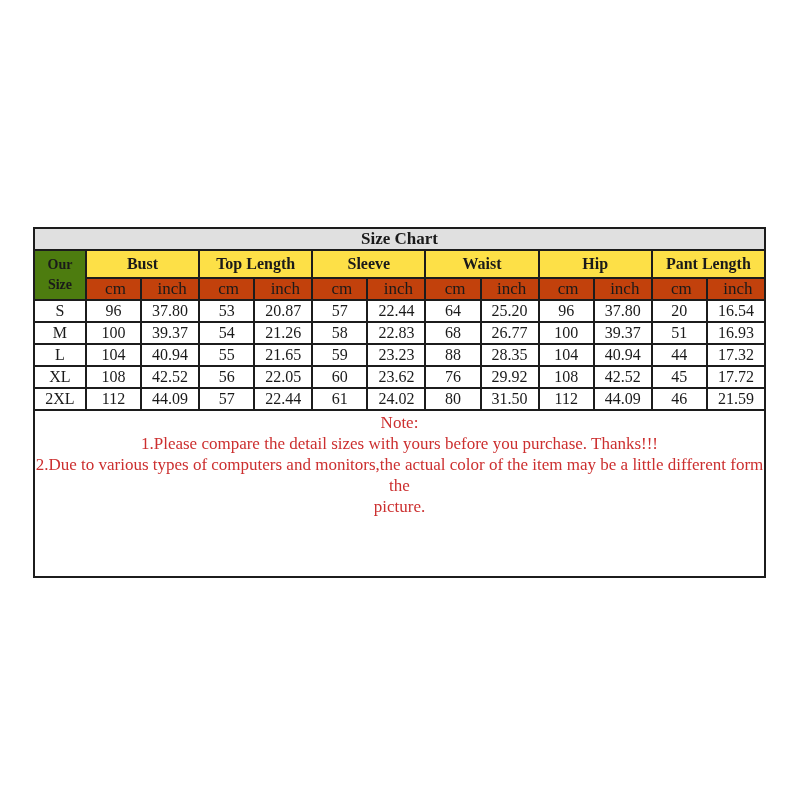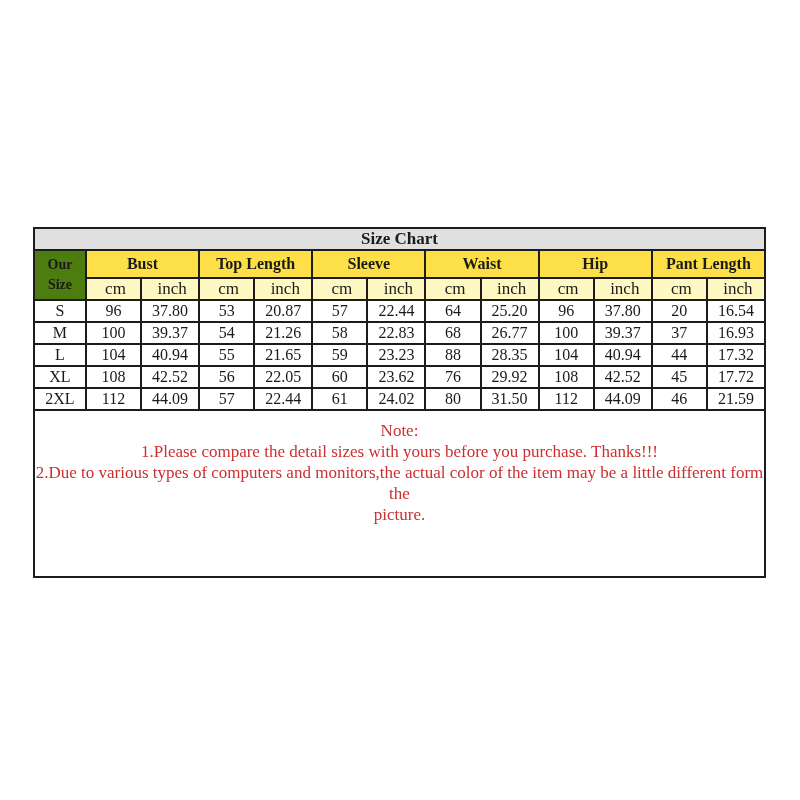--- a/index.html
+++ b/index.html
@@ -43,37 +43,37 @@
     line-height: 20px;
     white-space: pre-line;
   }
   .group-cell {
     background: #fde047;
     font-weight: bold;
     font-size: 16px;
     height: 28px;
   }
   .unit-cell {
-    background: #fef9c3;
+    background: #c2410c;
     font-size: 17px;
     height: 21px;
     text-align: right;
     padding-left: 4px !important;
     font-weight: normal;
   }
   .data-cell, .size-cell {
     font-size: 16px;
     height: 22px;
     background: #ffffff;
   }
   .note {
     border: 2px solid #1c1c1c;
     border-top: none;
     height: 167px;
-    padding-top: 9px;
+    padding-top: 1px;
     color: #cc2f2f;
     font-size: 17px;
     line-height: 21px;
     text-align: center;
     background: #ffffff;
   }
 </style>
 </head>
 <body>
 
@@ -144,21 +144,21 @@
           <td class="data-cell">100</td>
           <td class="data-cell">39.37</td>
           <td class="data-cell">54</td>
           <td class="data-cell">21.26</td>
           <td class="data-cell">58</td>
           <td class="data-cell">22.83</td>
           <td class="data-cell">68</td>
           <td class="data-cell">26.77</td>
           <td class="data-cell">100</td>
           <td class="data-cell">39.37</td>
-          <td class="data-cell">37</td>
+          <td class="data-cell">51</td>
           <td class="data-cell">16.93</td>
         </tr>
         <tr>
           <td class="size-cell">L</td>
           <td class="data-cell">104</td>
           <td class="data-cell">40.94</td>
           <td class="data-cell">55</td>
           <td class="data-cell">21.65</td>
           <td class="data-cell">59</td>
           <td class="data-cell">23.23</td>

